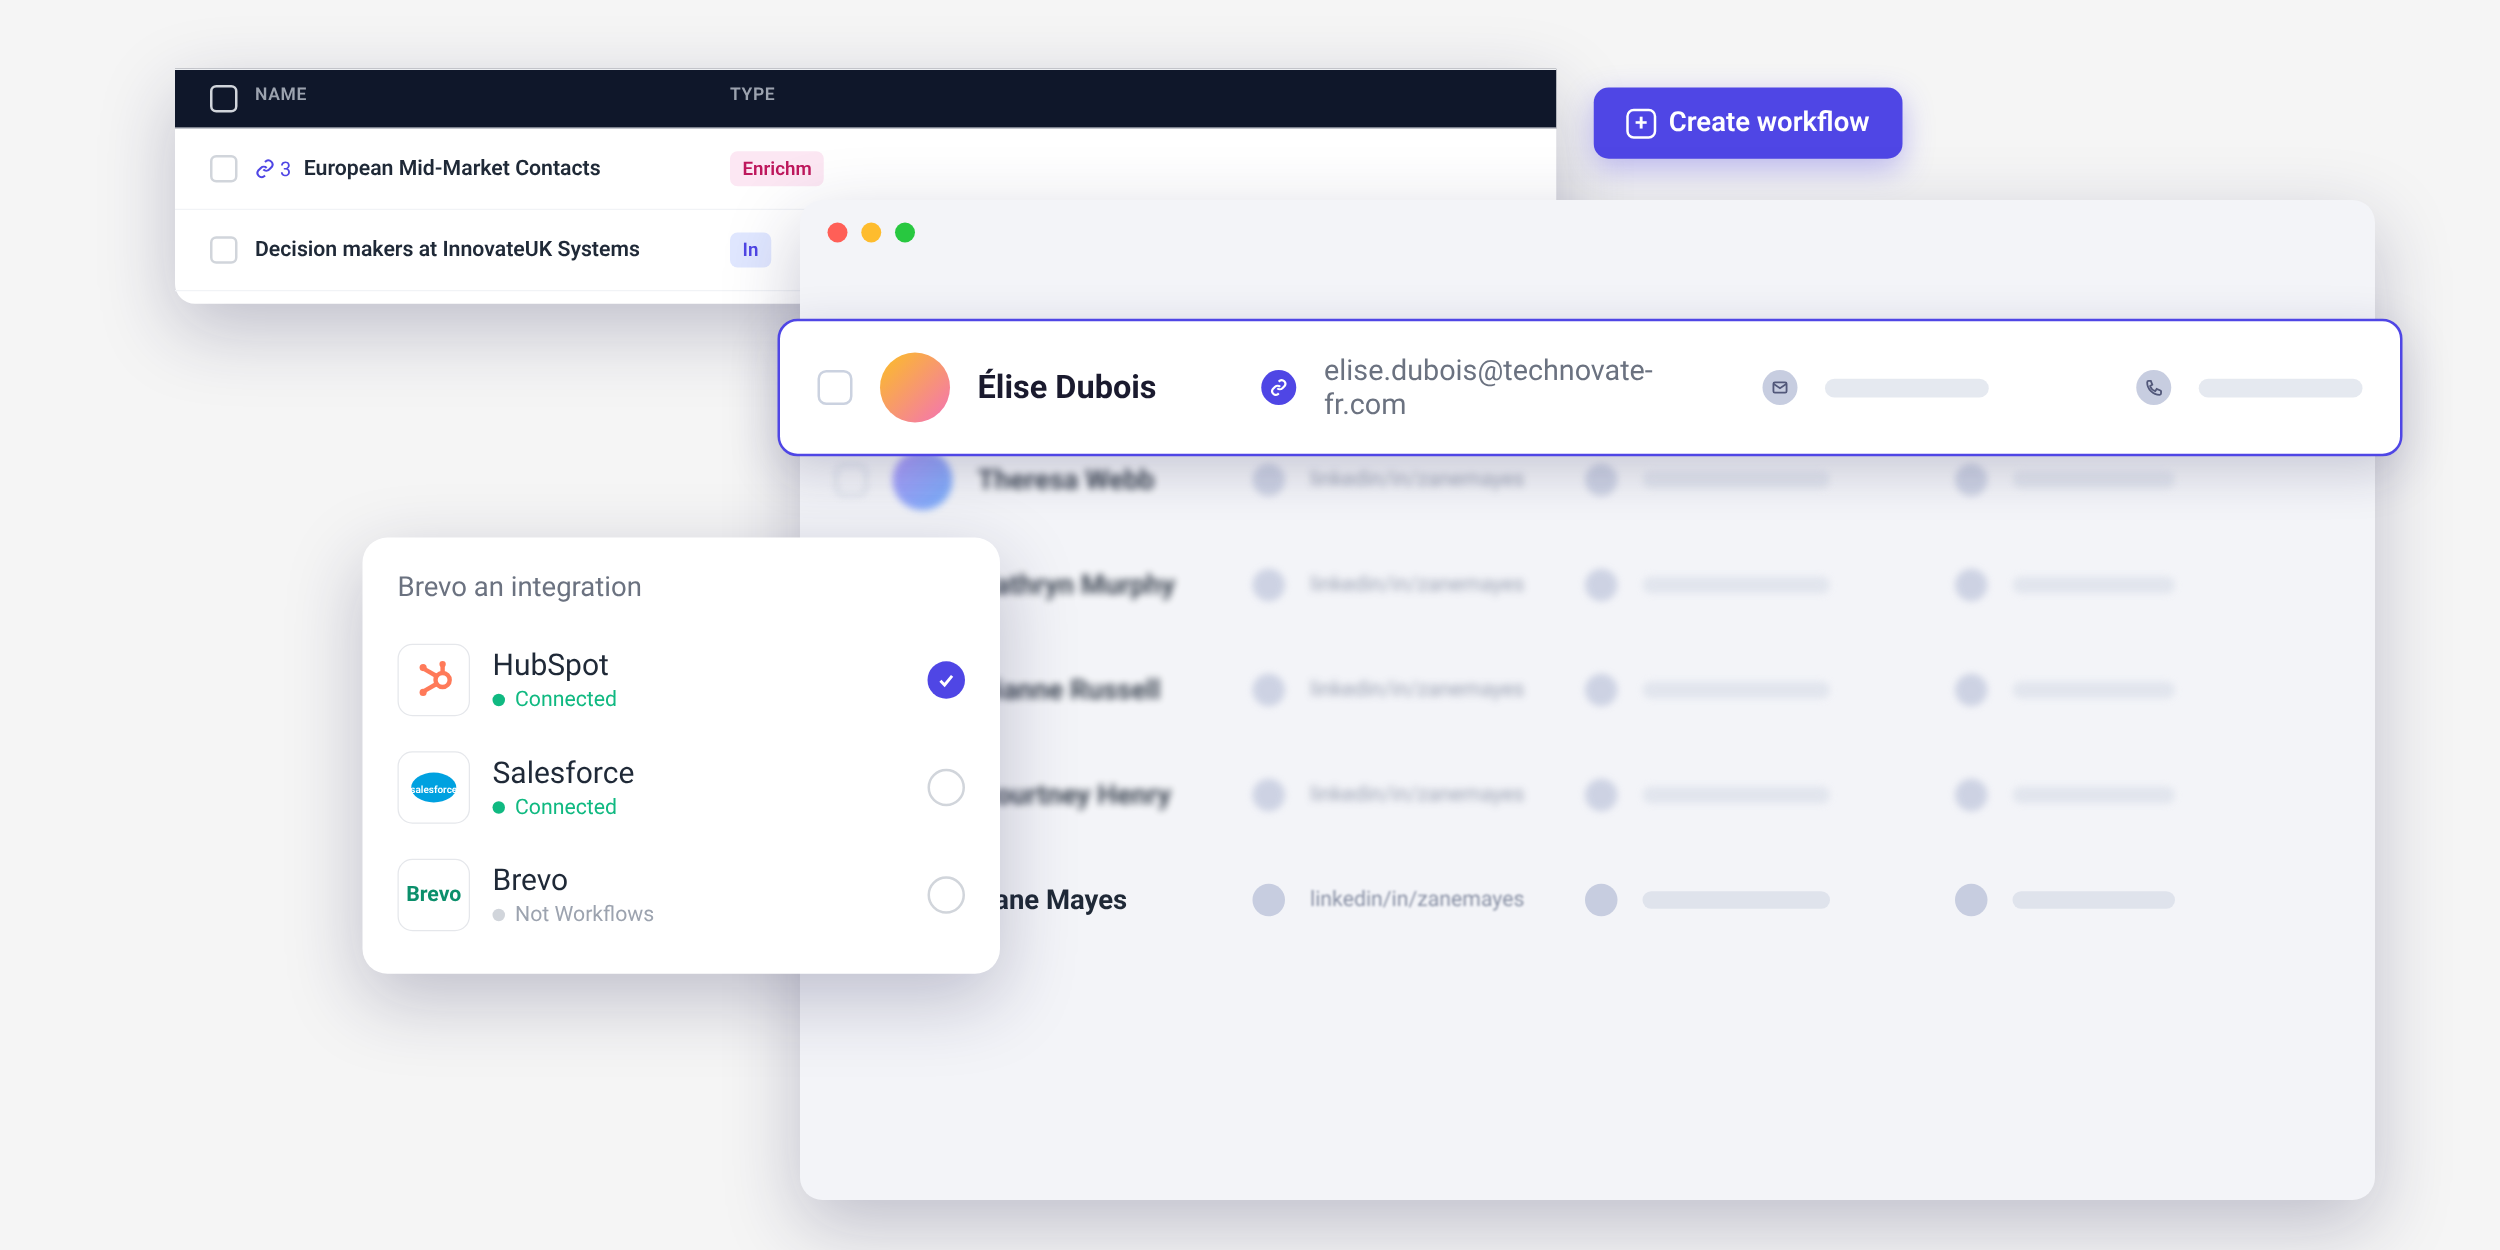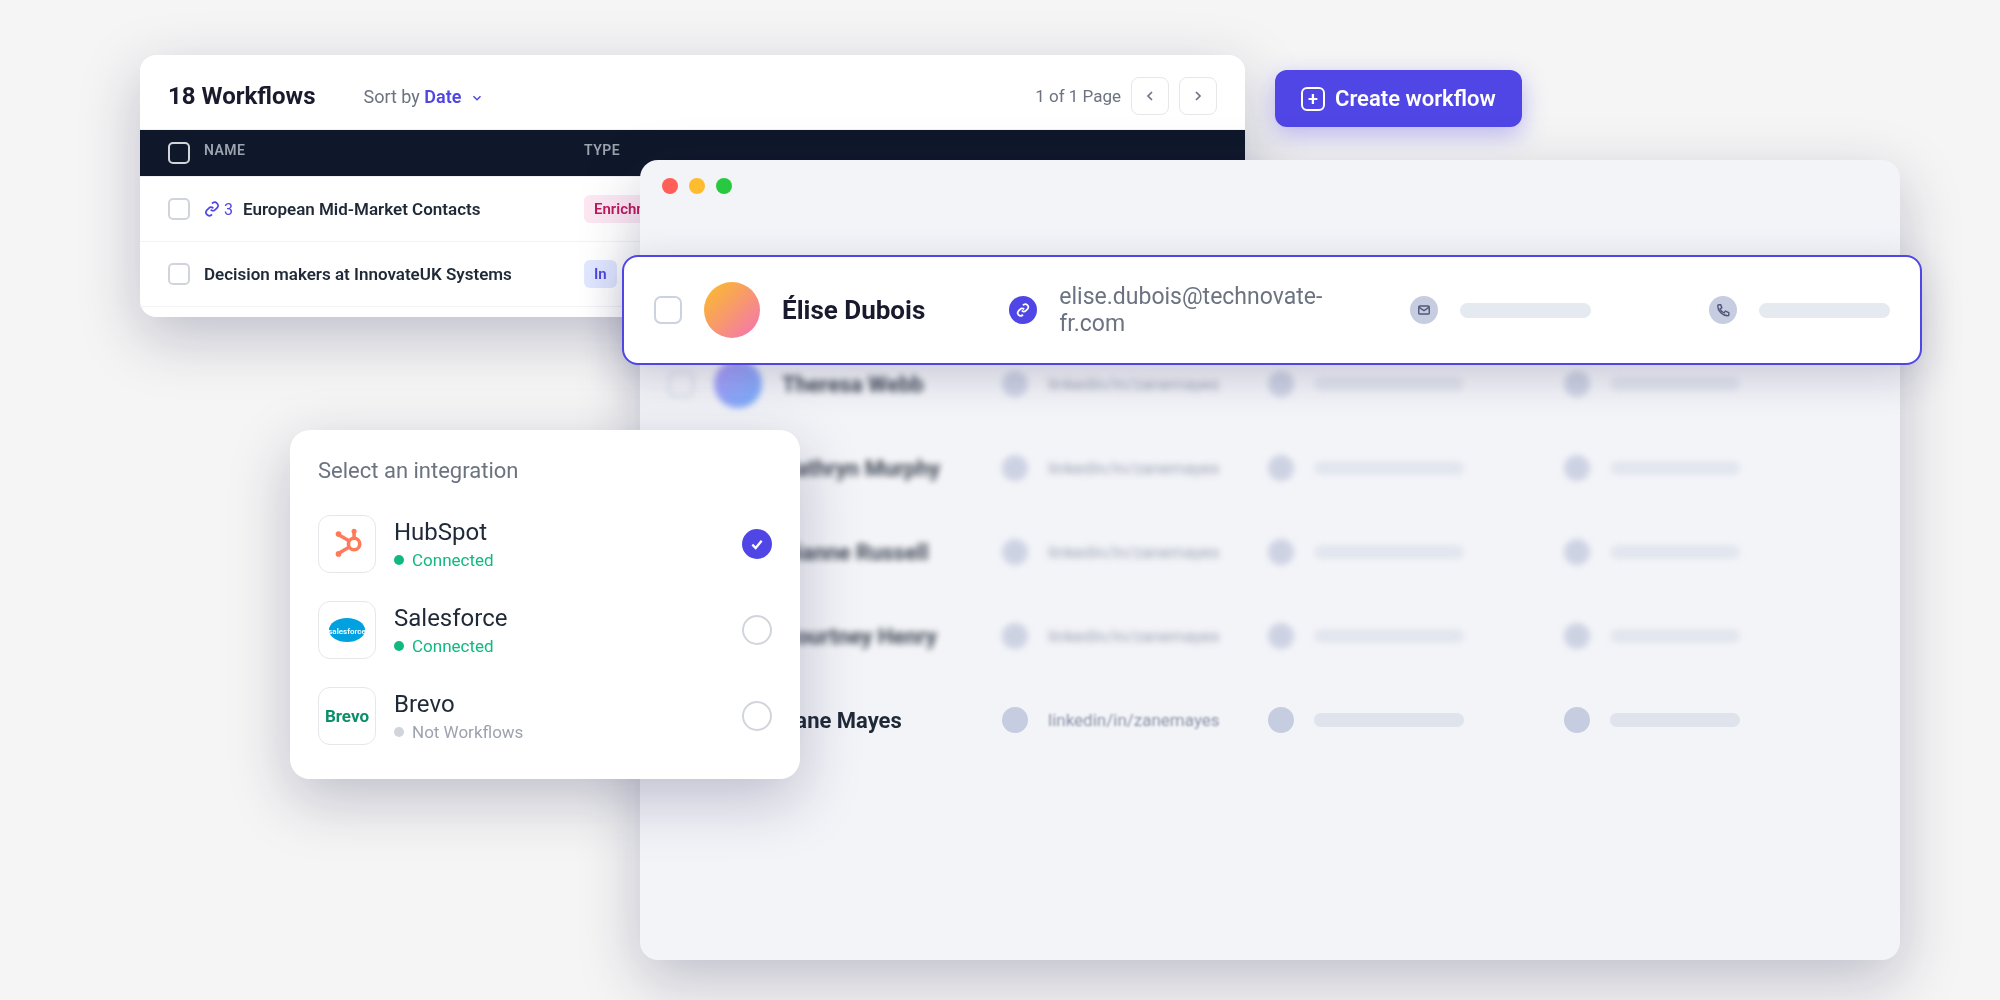--- a/index.html
+++ b/index.html
@@ -61,40 +61,20 @@
 .radio{width:30px;height:30px;border-radius:50%;margin-left:auto;flex-shrink:0}
 .radio.sel{background:#4f46e5;display:flex;align-items:center;justify-content:center;color:#fff}
 .radio.un{border:2px solid #d1d5db}
 
 svg{display:block}
 </style>
 </head>
 <body>
 
 <div class="layer workflows">
-  <div class="wf-head">
-    <div class="wf-title">18 Workflows</div>
-    <div class="wf-sort">
-      <span>Sort by </span><b>Date</b>
-      <svg style="display:inline;vertical-align:middle;margin-left:4px" width="14" height="14" viewBox="0 0 24 24" fill="none" stroke="#4f46e5" stroke-width="2.5">
-          <polyline points="6 9 12 15 18 9"></polyline>
-        </svg>
-    </div>
-    <div class="wf-page">1 of 1 Page</div>
-    <div class="pagenav">
-      <svg width="16" height="16" viewBox="0 0 24 24" fill="none" stroke="currentColor" stroke-width="2.5">
-          <polyline points="15 18 9 12 15 6"></polyline>
-        </svg>
-    </div>
-    <div class="pagenav">
-      <svg width="16" height="16" viewBox="0 0 24 24" fill="none" stroke="currentColor" stroke-width="2.5">
-          <polyline points="9 18 15 12 9 6"></polyline>
-        </svg>
-    </div>
-  </div>
   <div class="wf-tblhead">
     <div class="ckbox"></div>
     <div class="wf-th" style="width:380px">NAME</div>
     <div class="wf-th">TYPE</div>
   </div>
   <div class="wf-row">
     <div class="ckbox"></div>
     <div style="width:380px;display:flex;align-items:center">
       <span class="link-badge">
         <svg width="16" height="16" viewBox="0 0 24 24" fill="none" stroke="#4f46e5" stroke-width="2.5">
@@ -214,21 +194,21 @@
   <div style="width:80px"></div>
   <div class="hl-icn">
     <svg width="14" height="14" viewBox="0 0 24 24" fill="none" stroke="currentColor" stroke-width="2.5">
         <path d="M22 17v3a2 2 0 0 1-2 2c-9 0-17-8-17-17a2 2 0 0 1 2-2h3l2 5-3 2c1 3 4 6 7 7l2-3 5 2z"></path>
       </svg>
   </div>
   <div class="hl-bar" style="width:140px"></div>
 </div>
 
 <div class="layer ipop">
-  <div class="ipop-title">Select an integration</div>
+  <div class="ipop-title">Brevo an integration</div>
   <div id="ilist">
   <div class="irow">
     <div class="ilogo">
           <svg width="34" height="34" viewBox="0 0 24 24">
             <circle cx="17" cy="12" r="4" fill="none" stroke="#ff7a59" stroke-width="2.5"></circle>
             <circle cx="6" cy="5" r="2" fill="#ff7a59"></circle>
             <circle cx="6" cy="19" r="2" fill="#ff7a59"></circle>
             <circle cx="17" cy="3" r="1.8" fill="#ff7a59"></circle>
             <line x1="7" y1="6" x2="14" y2="10" stroke="#ff7a59" stroke-width="2.5"></line>
             <line x1="7" y1="18" x2="14" y2="14" stroke="#ff7a59" stroke-width="2.5"></line>

